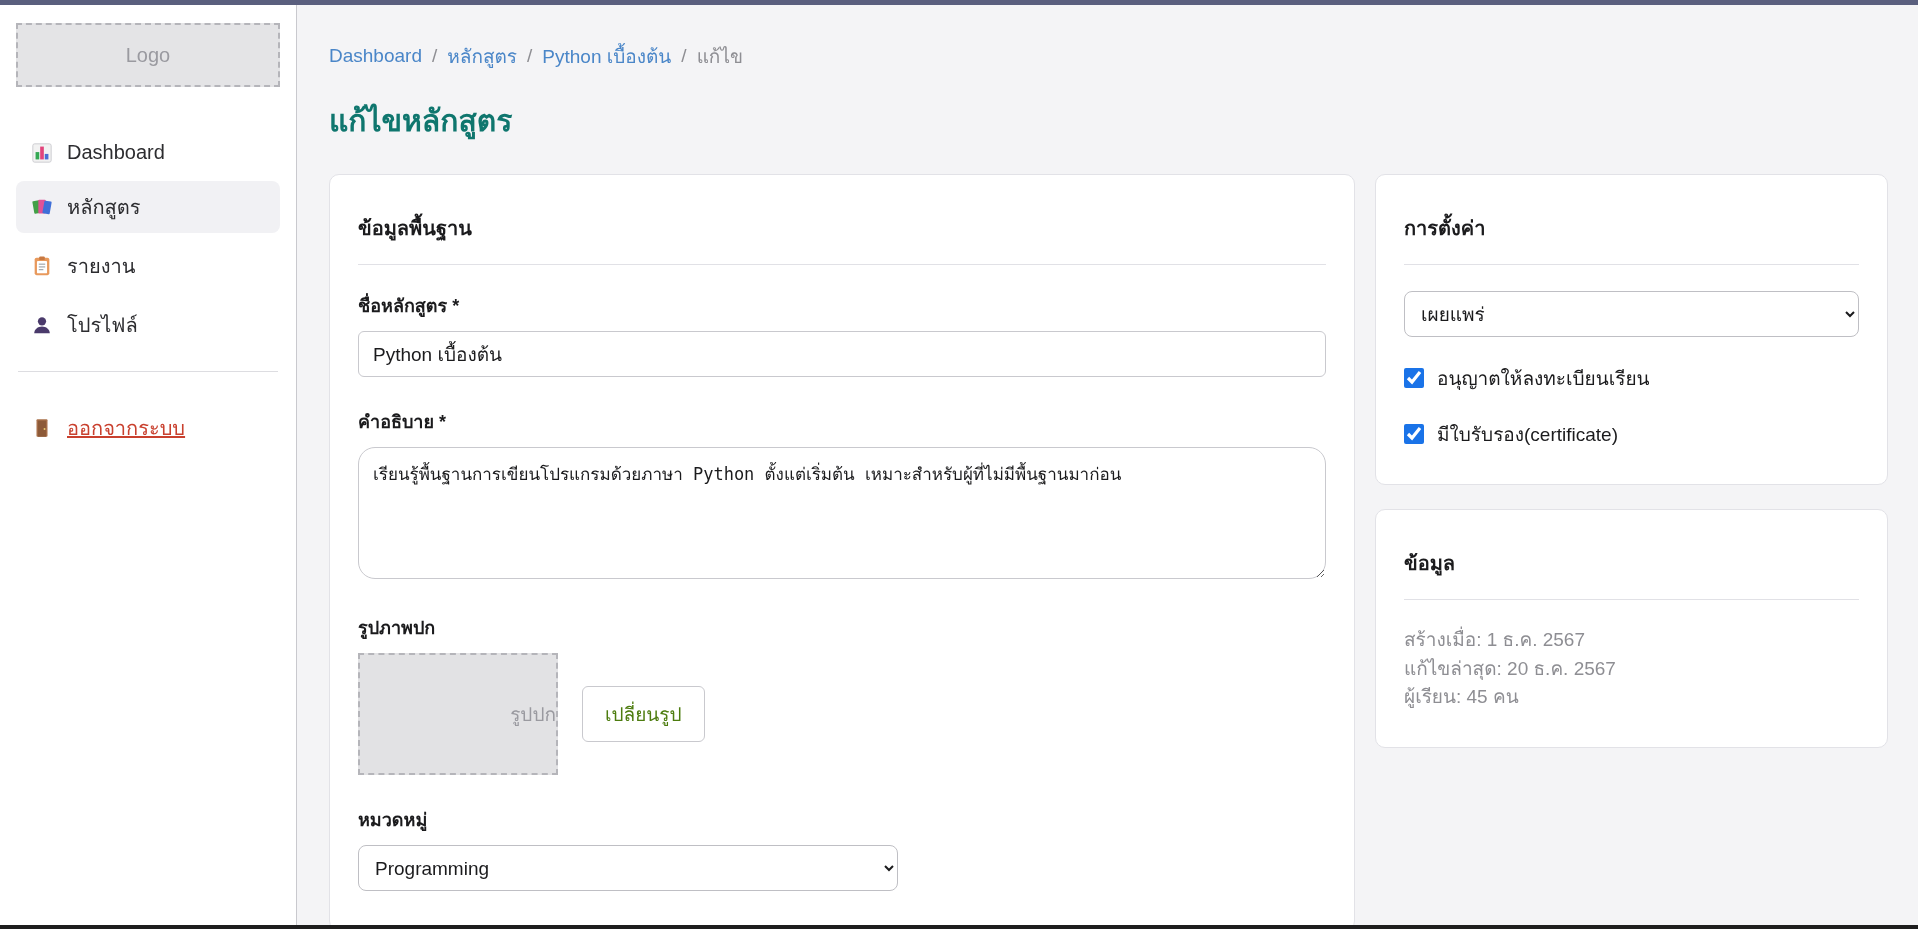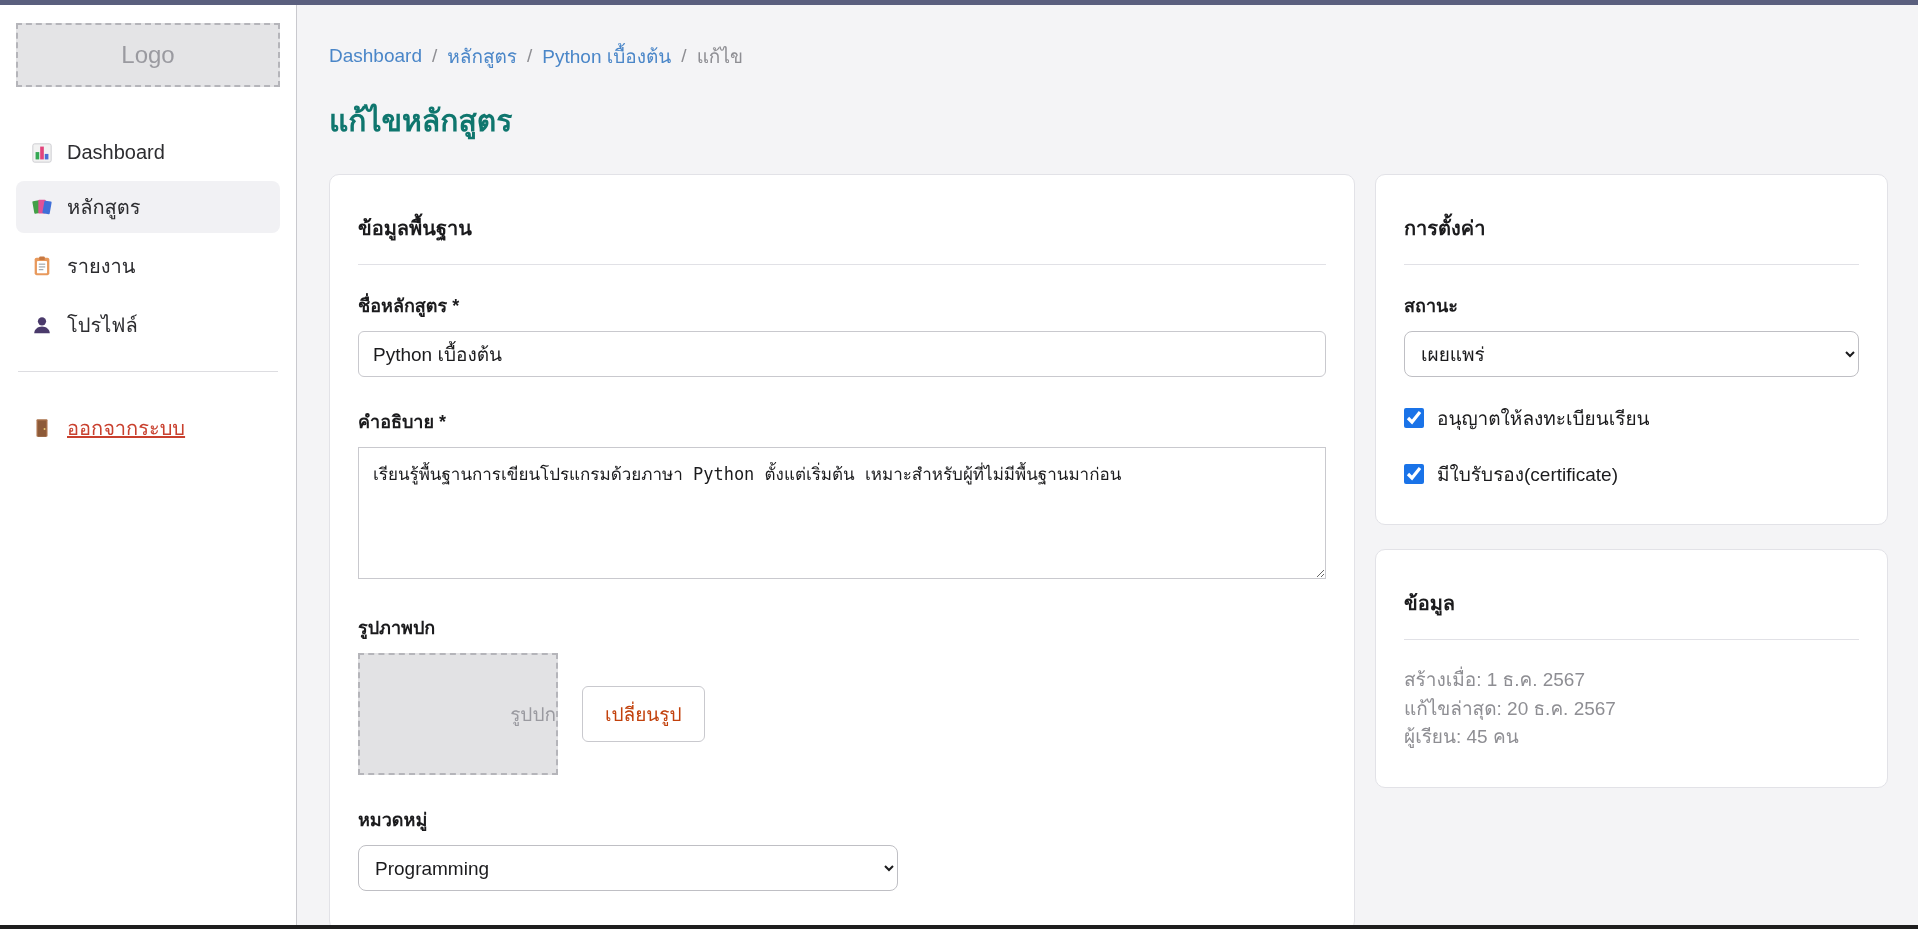--- a/index.html
+++ b/index.html
@@ -20,21 +20,21 @@
     width: 297px; flex: 0 0 297px;
     background: #ffffff;
     border-right: 1px solid #c9c9ce;
     padding: 18px 16px;
   }
   .logo-box {
     height: 64px;
     background: #e4e4e6;
     border: 2px dashed #b5b5ba;
     display: flex; align-items: center; justify-content: center;
-    color: #9a9aa0; font-size: 24px;
+    color: #9a9aa0; font-size: 20px;
     margin-bottom: 44px;
   }
   .nav-item {
     display: flex; align-items: center; gap: 14px;
     padding: 10px 15px; margin-bottom: 7px;
     border-radius: 8px;
     font-size: 20px; color: #2d2d30;
     cursor: pointer;
   }
   .nav-item.active { background: #f1f1f4; }
@@ -66,34 +66,34 @@
   .field-label { display: block; font-size: 18px; font-weight: bold; margin-bottom: 11px; }
   .text-input {
     width: 100%; height: 46px;
     font-family: inherit; font-size: 19px; color: #1b1b1d;
     border: 1px solid #c9c9ce; border-radius: 6px;
     padding: 0 14px; background: #fff;
   }
   .textarea {
     width: 100%; height: 132px;
     font-family: "DejaVu Sans Mono", monospace; font-size: 17px; color: #1b1b1d;
-    border: 1px solid #c9c9ce; border-radius: 0;
+    border: 1px solid #c9c9ce; border-radius: 17px;
     padding: 12px 14px; background: #fff;
   }
   .cover-row { display: flex; align-items: center; gap: 24px; }
   .cover-placeholder {
     width: 200px; height: 122px;
     background: #e2e2e4;
     border: 2px dashed #b5b5ba;
     display: flex; align-items: center; justify-content: flex-end;
     color: #9a9aa0; font-size: 19px;
   }
   .btn-secondary {
     background: #fff; border: 1px solid #c9c9ce; border-radius: 6px;
-    padding: 12px 22px; font-family: inherit; font-size: 19px; color: #c2410c;
+    padding: 12px 22px; font-family: inherit; font-size: 19px; color: #4d7c0f;
     cursor: pointer;
   }
   .select {
     height: 46px; font-family: inherit; font-size: 19px; color: #1b1b1d;
     border: 1px solid #bfbfc4; border-radius: 8px;
     padding: 0 12px; background: #fff;
   }
   .select-category { width: 540px; }
   .select-status { width: 100%; }
 
@@ -222,21 +222,20 @@
           </select>
         </div>
       </section>
 
       <div class="col-right">
 
         <section class="card">
           <h2 class="card-heading">การตั้งค่า</h2>
           <hr class="card-divider">
 
-          <label class="field-label">สถานะ</label>
           <select class="select select-status">
             <option>เผยแพร่</option>
           </select>
 
           <label class="checkbox-row">
             <input type="checkbox" checked="" style="">
             <span>อนุญาตให้ลงทะเบียนเรียน</span>
           </label>
 
           <label class="checkbox-row">

